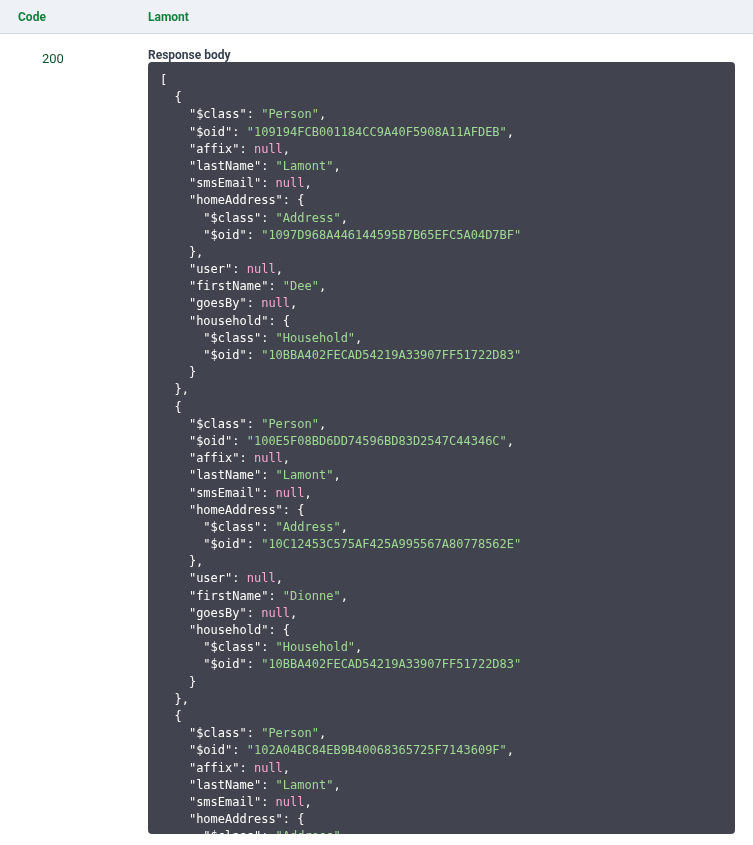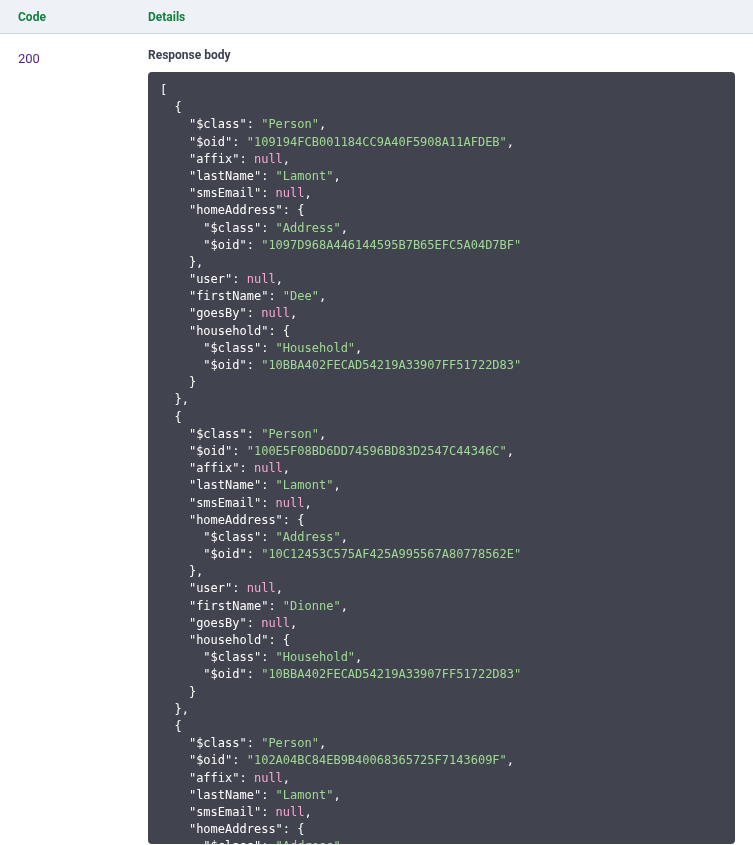--- a/index.html
+++ b/index.html
@@ -31,31 +31,32 @@
       font-size: 12px;
       font-weight: 700;
       color: #15803d;
     }
     .content-row {
       display: flex;
       padding: 14px 18px 0 18px;
     }
     .code-value {
       font-size: 13px;
-      color: #4c1d95;
+      color: #14532d;
       font-weight: 400;
+      margin-left: 24px;
     }
     .response-section {
       flex: 1;
     }
     .response-body-label {
       font-size: 12px;
       font-weight: 700;
       color: #3b4151;
-      margin-bottom: 10px;
+      margin-bottom: 0;
     }
     .code-block {
       background: #41444e;
       color: #ffffff;
       font-family: "Courier New", Consolas, Monaco, monospace;
       font-size: 12px;
       line-height: 1.35;
       padding: 10px 12px;
       border-radius: 4px;
       white-space: pre;
@@ -73,21 +74,21 @@
     }
   </style>
 </head>
 <body>
 
 <div class="header-row">
   <div class="col-code">
     <span class="header-label">Code</span>
   </div>
   <div class="col-details">
-    <span class="header-label">Details</span>
+    <span class="header-label">Lamont</span>
   </div>
 </div>
 
 <div class="content-row">
   <div class="col-code">
     <span class="code-value">200</span>
   </div>
   <div class="col-details response-section">
     <div class="response-body-label">Response body</div>
     <pre class="code-block"><code id="json-output">[

